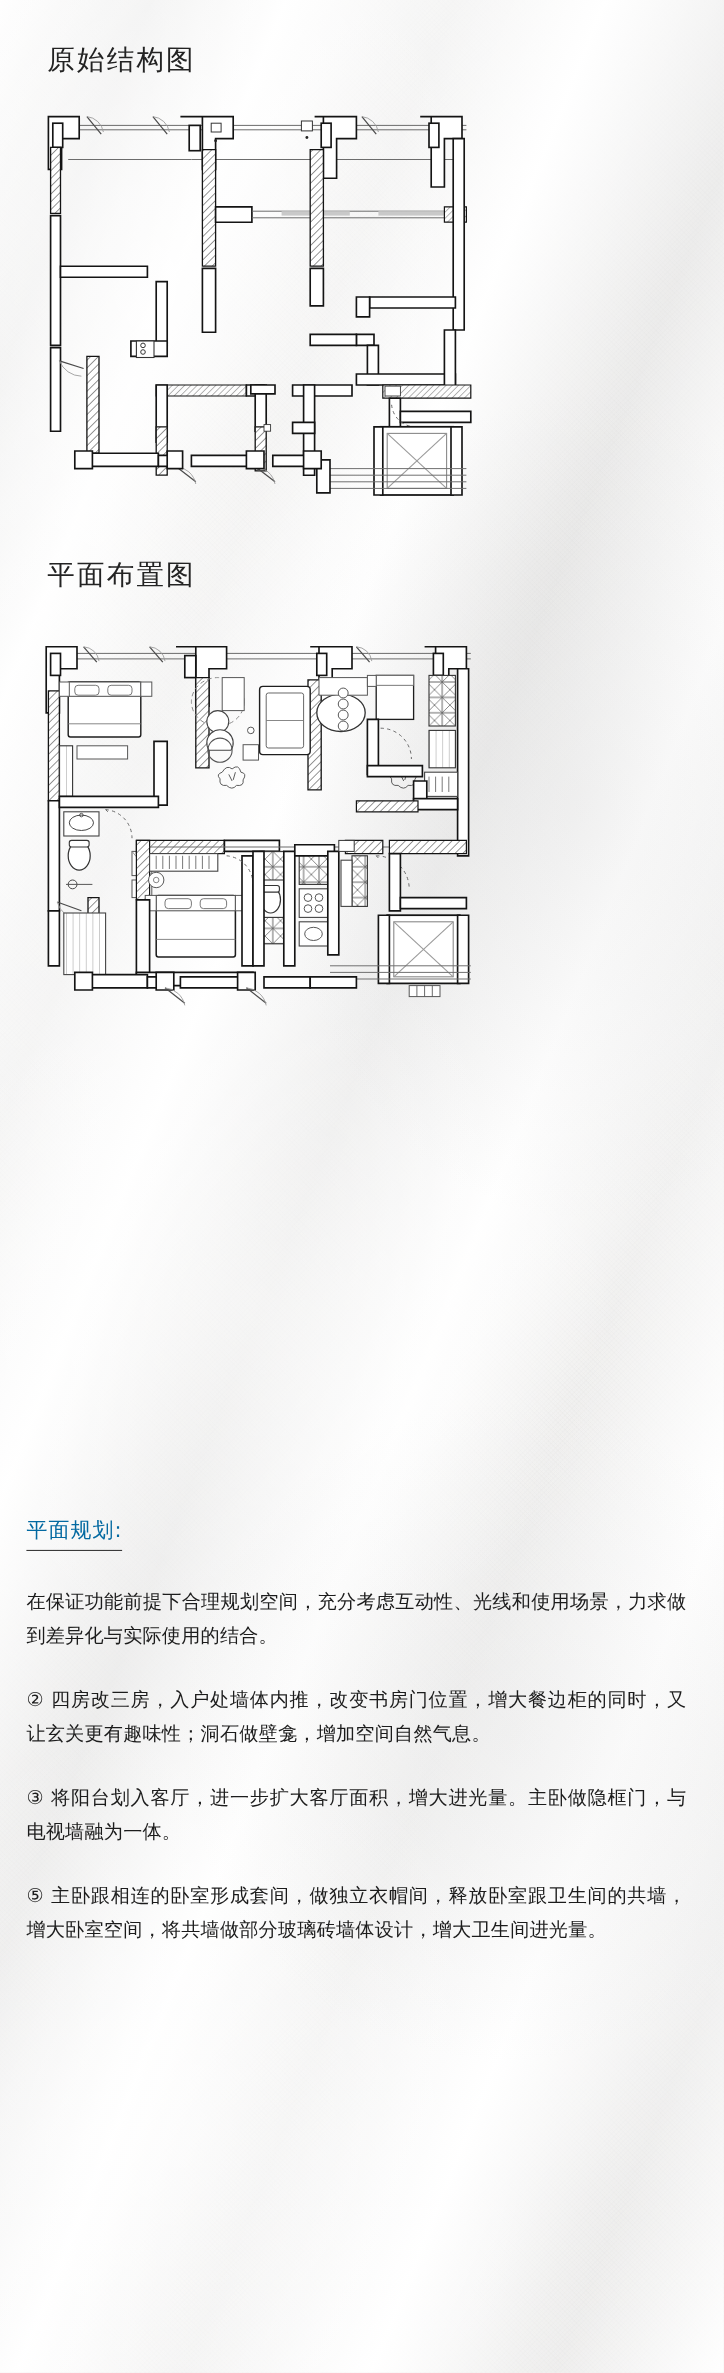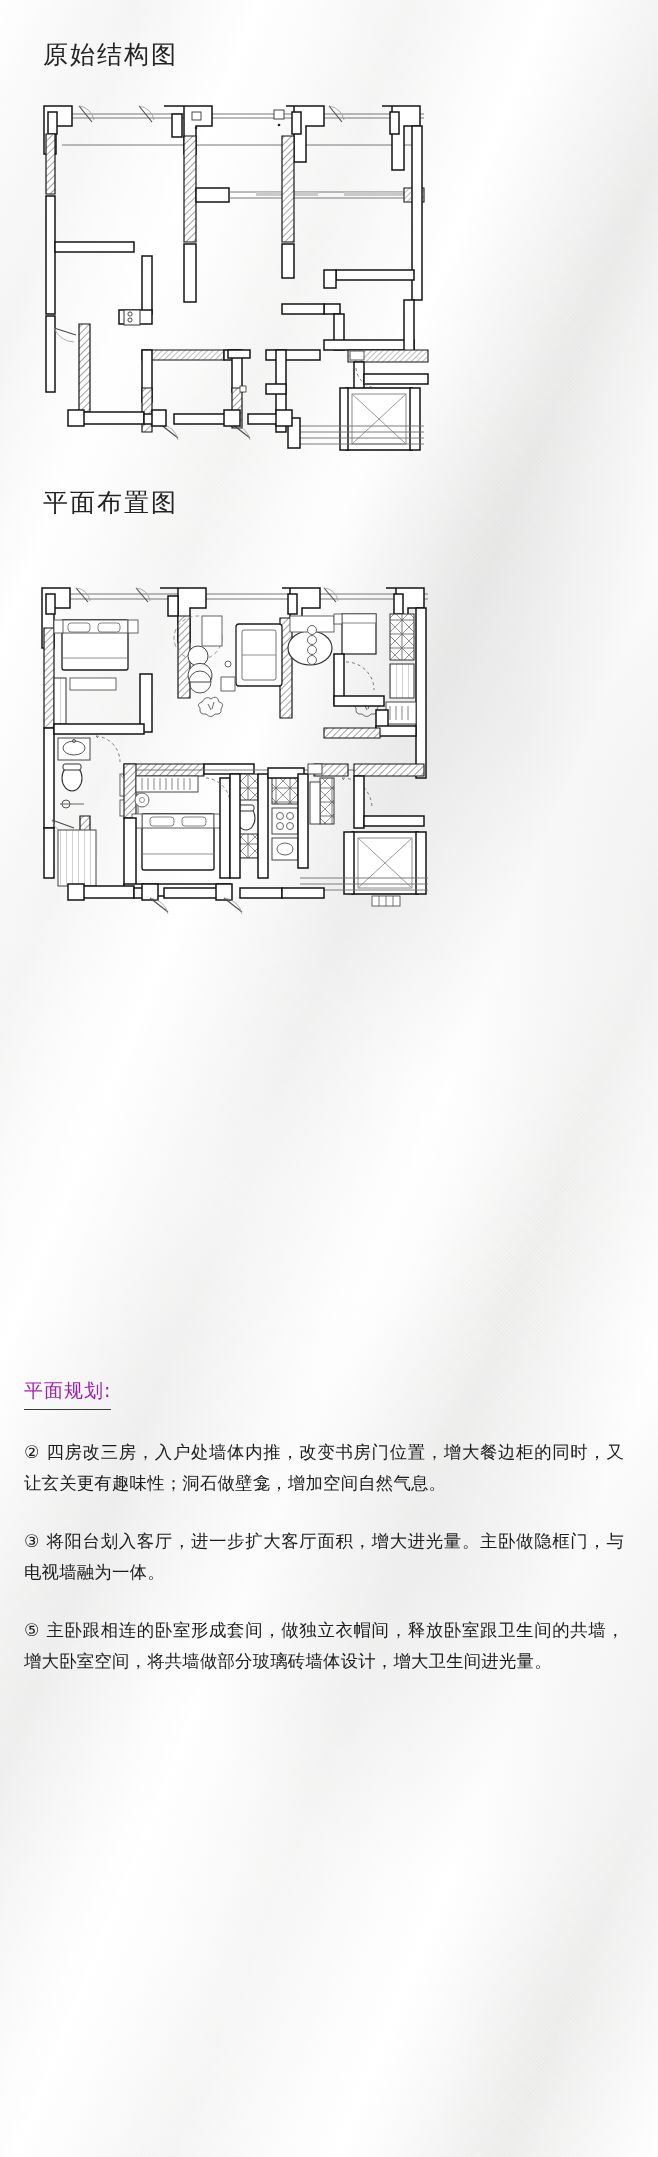--- a/index.html
+++ b/index.html
@@ -51,39 +51,39 @@
   .plan-title {
     position: absolute;
     font-family: "DejaVu Sans", "Liberation Sans", sans-serif;
     font-size: 25px;
     font-weight: 400;
     color: #232323;
     letter-spacing: 2px;
     white-space: nowrap;
   }
   #title-original { left: 43px; top: 38px; }
-  #title-layout   { left: 43px; top: 486px; text-align: right; }
+  #title-layout   { left: 43px; top: 506px; text-align: right; }
 
   
   .drawing { position: absolute; }
   #plan-original { left: 24px; top: 92px;  width: 420px; height: 355px; }
   #plan-layout   { left: 24px; top: 578px; width: 424px; height: 370px; }
   .drawing svg { display: block; width: 100%; height: 100%; overflow: visible; }
 
   
   #notes {
     position: absolute;
     left: 24px;
     top: 1378px;
     width: 610px;
   }
   #notes-heading {
     font-family: "DejaVu Sans", "Liberation Sans", sans-serif;
     font-size: 19px;
-    color: #a21caf;
+    color: #0369a1;
     letter-spacing: 1px;
     display: inline-block;
     padding-bottom: 5px;
     border-bottom: 1.4px solid #3a3a3a;
   }
   .note-para {
     font-family: "DejaVu Sans", "Liberation Sans", sans-serif;
     font-size: 17.4px;
     line-height: 31px;
     color: #1c1c1c;
@@ -504,20 +504,21 @@
           <path d="M200 320 L218 334"></path>
             <path d="M200 320 A20 20 0 0 1 218 336" stroke="#9a9a9a" stroke-width="0.8"></path>
         </g>
       </g>
     </svg>
   </div>
 
   <div id="notes">
     <div id="notes-heading">平面规划:</div>
 
+    <p class="note-para" id="note-intro">在保证功能前提下合理规划空间，充分考虑互动性、光线和使用场景，力求做到差异化与实际使用的结合。</p>
 
 
     <p class="note-para">②  四房改三房，入户处墙体内推，改变书房门位置，增大餐边柜的同时，又让玄关更有趣味性；洞石做壁龛，增加空间自然气息。</p>
 
     <p class="note-para">③ 将阳台划入客厅，进一步扩大客厅面积，增大进光量。主卧做隐框门，与电视墙融为一体。</p>
 
 
     <p class="note-para">⑤ 主卧跟相连的卧室形成套间，做独立衣帽间，释放卧室跟卫生间的共墙，增大卧室空间，将共墙做部分玻璃砖墙体设计，增大卫生间进光量。</p>
   </div>
 

